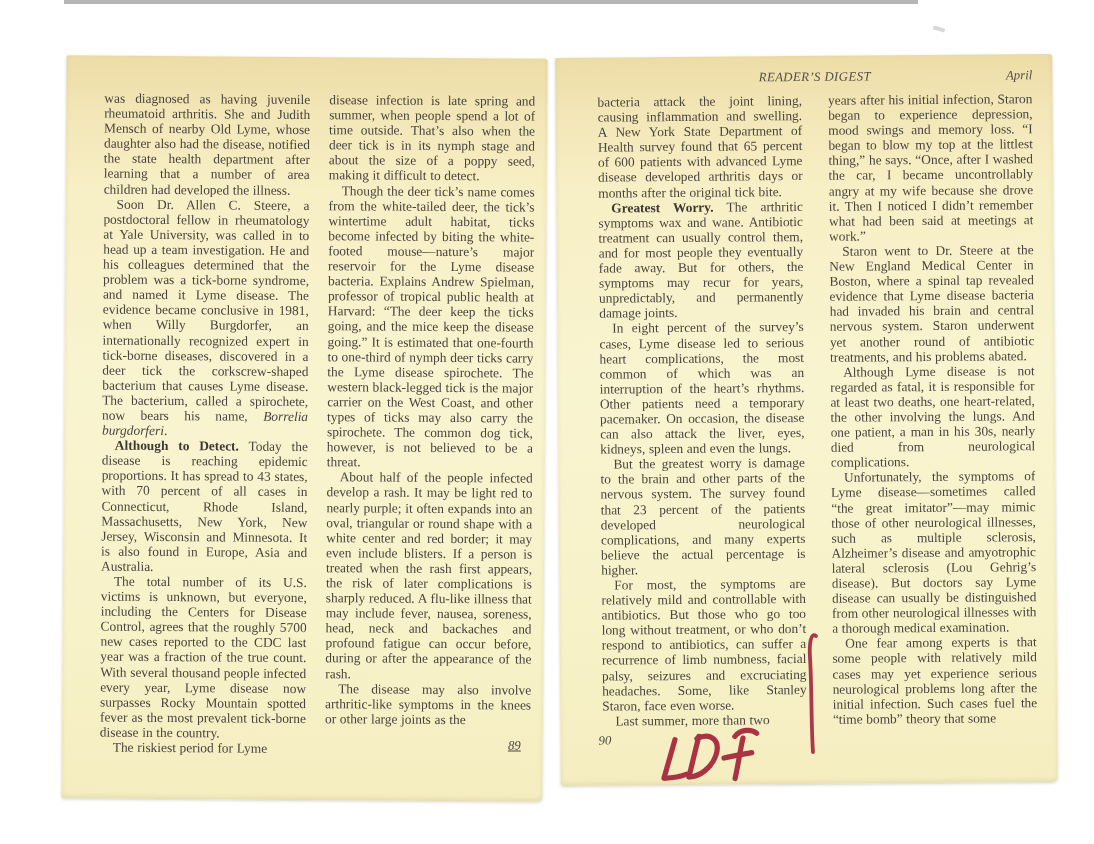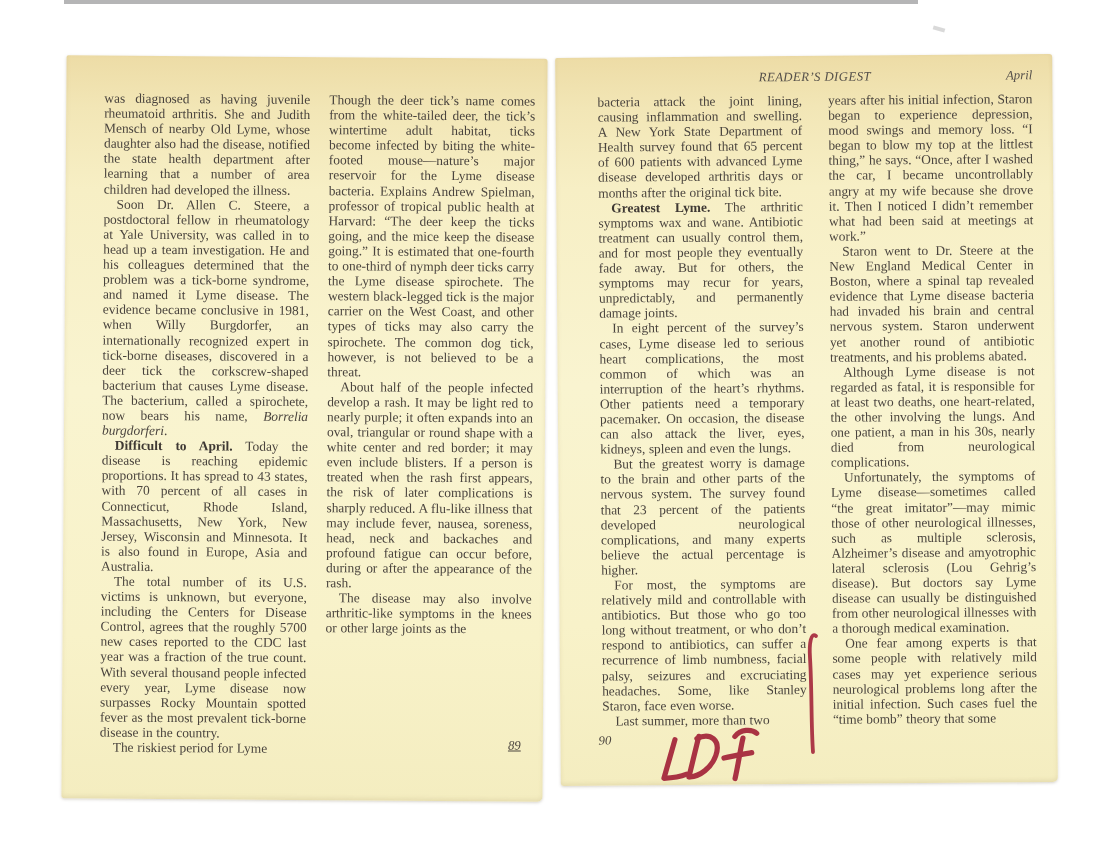--- a/index.html
+++ b/index.html
@@ -53,42 +53,43 @@
 <body>
 
 <div class="scan-strip"></div>
 <div class="scan-dash"></div>
 
 <div class="page page-left">
   <div class="cols">
     <div class="col">
         <p><span>was diagnosed as having juvenile rheumatoid arthritis. She and Judith Mensch of nearby Old Lyme, whose daughter also had the disease, notified the state health department after learning that a number of area children had developed the illness.</span></p>
         <p><span>Soon Dr. Allen C. Steere, a postdoctoral fellow in rheumatology at Yale University, was called in to head up a team investigation. He and his colleagues determined that the problem was a tick-borne syndrome, and named it Lyme disease. The evidence became conclusive in 1981, when Willy Burgdorfer, an internationally recognized expert in tick-borne diseases, discovered in a deer tick the corkscrew-shaped bacterium that causes Lyme disease. The bacterium, called a spirochete, now bears his name, </span><i>Borrelia burgdorferi</i><span>.</span></p>
-        <p><b>Difficult to April.</b><span> Today the disease is reaching epidemic proportions. It has spread to 43 states, with 70 percent of all cases in Connecticut, Rhode Island, Massachusetts, New York, New Jersey, Wisconsin and Minnesota. It is also found in Europe, Asia and Australia.</span></p>
+        <p><b>Although to Detect.</b><span> Today the disease is reaching epidemic proportions. It has spread to 43 states, with 70 percent of all cases in Connecticut, Rhode Island, Massachusetts, New York, New Jersey, Wisconsin and Minnesota. It is also found in Europe, Asia and Australia.</span></p>
         <p><span>The total number of its U.S. victims is unknown, but everyone, including the Centers for Disease Control, agrees that the roughly 5700 new cases reported to the CDC last year was a fraction of the true count. With several thousand people infected every year, Lyme disease now surpasses Rocky Mountain spotted fever as the most prevalent tick-borne disease in the country.</span></p>
         <p><span>The riskiest period for Lyme</span></p>
       </div>
     <div class="col">
+        <p><span>disease infection is late spring and summer, when people spend a lot of time outside. That’s also when the deer tick is in its nymph stage and about the size of a poppy seed, making it difficult to detect.</span></p>
         <p><span>Though the deer tick’s name comes from the white-tailed deer, the tick’s wintertime adult habitat, ticks become infected by biting the white-footed mouse—nature’s major reservoir for the Lyme disease bacteria. Explains Andrew Spielman, professor of tropical public health at Harvard: “The deer keep the ticks going, and the mice keep the disease going.” It is estimated that one-fourth to one-third of nymph deer ticks carry the Lyme disease spirochete. The western black-legged tick is the major carrier on the West Coast, and other types of ticks may also carry the spirochete. The common dog tick, however, is not believed to be a threat.</span></p>
         <p><span>About half of the people infected develop a rash. It may be light red to nearly purple; it often expands into an oval, triangular or round shape with a white center and red border; it may even include blisters. If a person is treated when the rash first appears, the risk of later complications is sharply reduced. A flu-like illness that may include fever, nausea, soreness, head, neck and backaches and profound fatigue can occur before, during or after the appearance of the rash.</span></p>
         <p><span>The disease may also involve arthritic-like symptoms in the knees or other large joints as the</span></p>
       </div>
   </div>
   <div class="pageno pageno-left">89</div>
 </div>
 
 <div class="page page-right">
   <div class="rp-header">
     <span class="rp-title">READER’S DIGEST</span>
     <span class="rp-month">April</span>
   </div>
   <div class="cols">
     <div class="col">
         <p><span>bacteria attack the joint lining, causing inflammation and swelling. A New York State Department of Health survey found that 65 percent of 600 patients with advanced Lyme disease developed arthritis days or months after the original tick bite.</span></p>
-        <p><b>Greatest Lyme.</b><span> The arthritic symptoms wax and wane. Antibiotic treatment can usually control them, and for most people they eventually fade away. But for others, the symptoms may recur for years, unpredictably, and permanently damage joints.</span></p>
+        <p><b>Greatest Worry.</b><span> The arthritic symptoms wax and wane. Antibiotic treatment can usually control them, and for most people they eventually fade away. But for others, the symptoms may recur for years, unpredictably, and permanently damage joints.</span></p>
         <p><span>In eight percent of the survey’s cases, Lyme disease led to serious heart complications, the most common of which was an interruption of the heart’s rhythms. Other patients need a temporary pacemaker. On occasion, the disease can also attack the liver, eyes, kidneys, spleen and even the lungs.</span></p>
         <p><span>But the greatest worry is damage to the brain and other parts of the nervous system. The survey found that 23 percent of the patients developed neurological complications, and many experts believe the actual percentage is higher.</span></p>
         <p><span>For most, the symptoms are relatively mild and controllable with antibiotics. But those who go too long without treatment, or who don’t respond to antibiotics, can suffer a recurrence of limb numbness, facial palsy, seizures and excruciating headaches. Some, like Stanley Staron, face even worse.</span></p>
         <p><span>Last summer, more than two</span></p>
       </div>
     <div class="col">
         <p><span>years after his initial infection, Staron began to experience depression, mood swings and memory loss. “I began to blow my top at the littlest thing,” he says. “Once, after I washed the car, I became uncontrollably angry at my wife because she drove it. Then I noticed I didn’t remember what had been said at meetings at work.”</span></p>
         <p><span>Staron went to Dr. Steere at the New England Medical Center in Boston, where a spinal tap revealed evidence that Lyme disease bacteria had invaded his brain and central nervous system. Staron underwent yet another round of antibiotic treatments, and his problems abated.</span></p>
         <p><span>Although Lyme disease is not regarded as fatal, it is responsible for at least two deaths, one heart-related, the other involving the lungs. And one patient, a man in his 30s, nearly died from neurological complications.</span></p>
         <p><span>Unfortunately, the symptoms of Lyme disease—sometimes called “the great imitator”—may mimic those of other neurological illnesses, such as multiple sclerosis, Alzheimer’s disease and amyotrophic lateral sclerosis (Lou Gehrig’s disease). But doctors say Lyme disease can usually be distinguished from other neurological illnesses with a thorough medical examination.</span></p>

